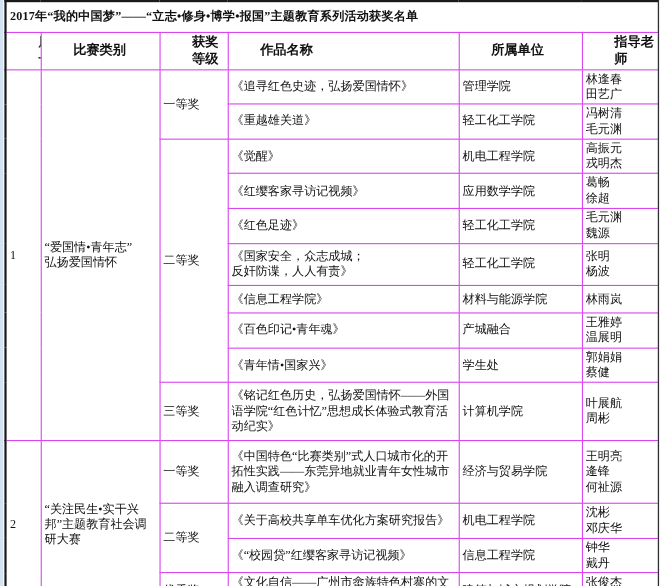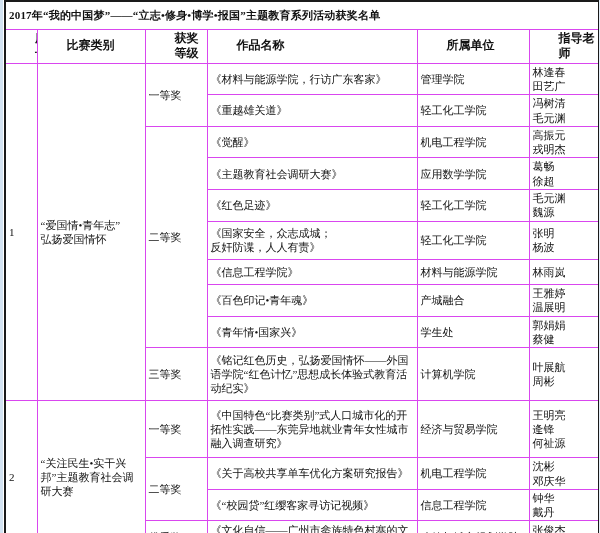--- a/index.html
+++ b/index.html
@@ -71,40 +71,40 @@
     <th>作品名称</th>
     <th>所属单位</th>
     <th>指导老师</th>
   </tr>
 
   <tr style="height:31px">
     <td rowspan="10">1</td>
     <td rowspan="10" class="category">“爱国情•青年志”
 弘扬爱国情怀</td>
     <td rowspan="2" class="level">一等奖</td>
-    <td class="work-title">《材料与能源学院，行访广东客家》</td>
+    <td class="work-title">《追寻红色史迹，弘扬爱国情怀》</td>
     <td>管理学院</td>
     <td class="teachers">林逢春
 田艺广</td>
   </tr>
   <tr style="height:30px">
     <td class="work-title">《重越雄关道》</td>
     <td>轻工化工学院</td>
     <td class="teachers">冯树清
 毛元渊</td>
   </tr>
   <tr style="height:27px">
     <td rowspan="7" class="level">二等奖</td>
     <td class="work-title">《觉醒》</td>
     <td>机电工程学院</td>
     <td class="teachers">高振元
 戎明杰</td>
   </tr>
   <tr style="height:27px">
-    <td class="work-title">《主题教育社会调研大赛》</td>
+    <td class="work-title">《红缨客家寻访记视频》</td>
     <td>应用数学学院</td>
     <td class="teachers">葛畅
 徐超</td>
   </tr>
   <tr style="height:28px">
     <td class="work-title">《红色足迹》</td>
     <td>轻工化工学院</td>
     <td class="teachers">毛元渊
 魏源</td>
   </tr>

